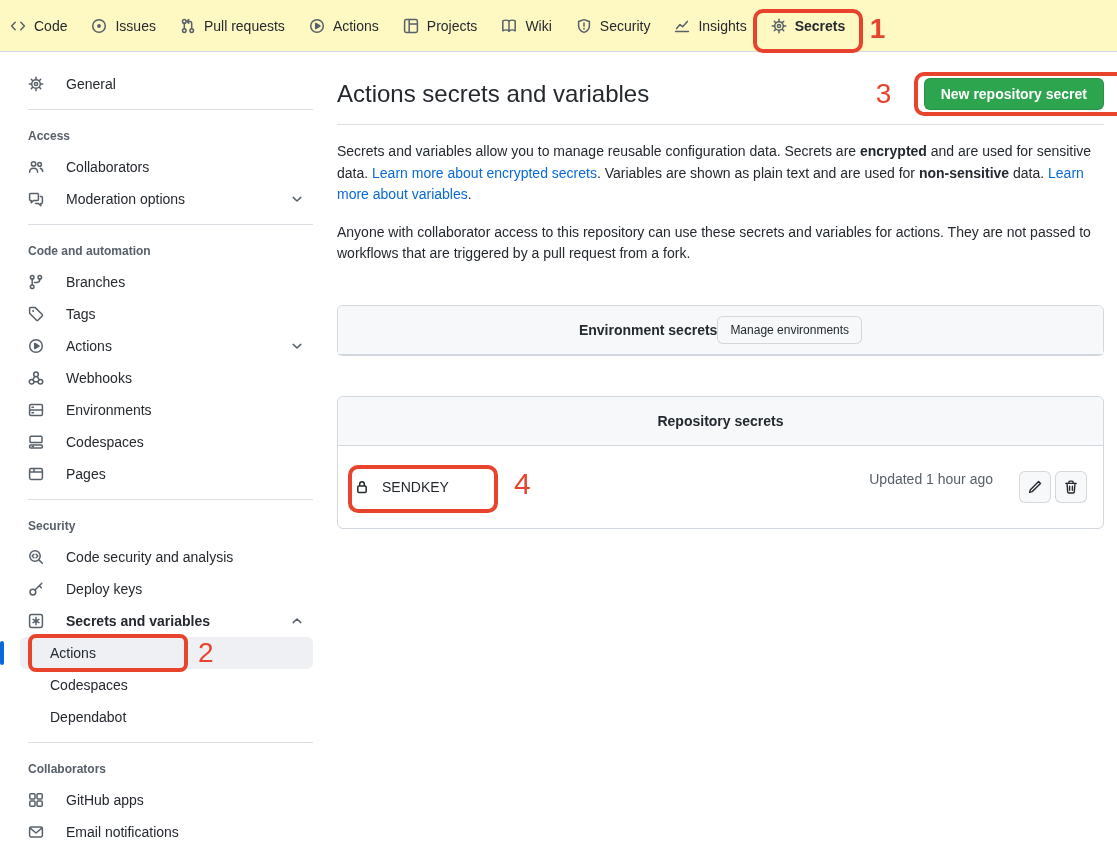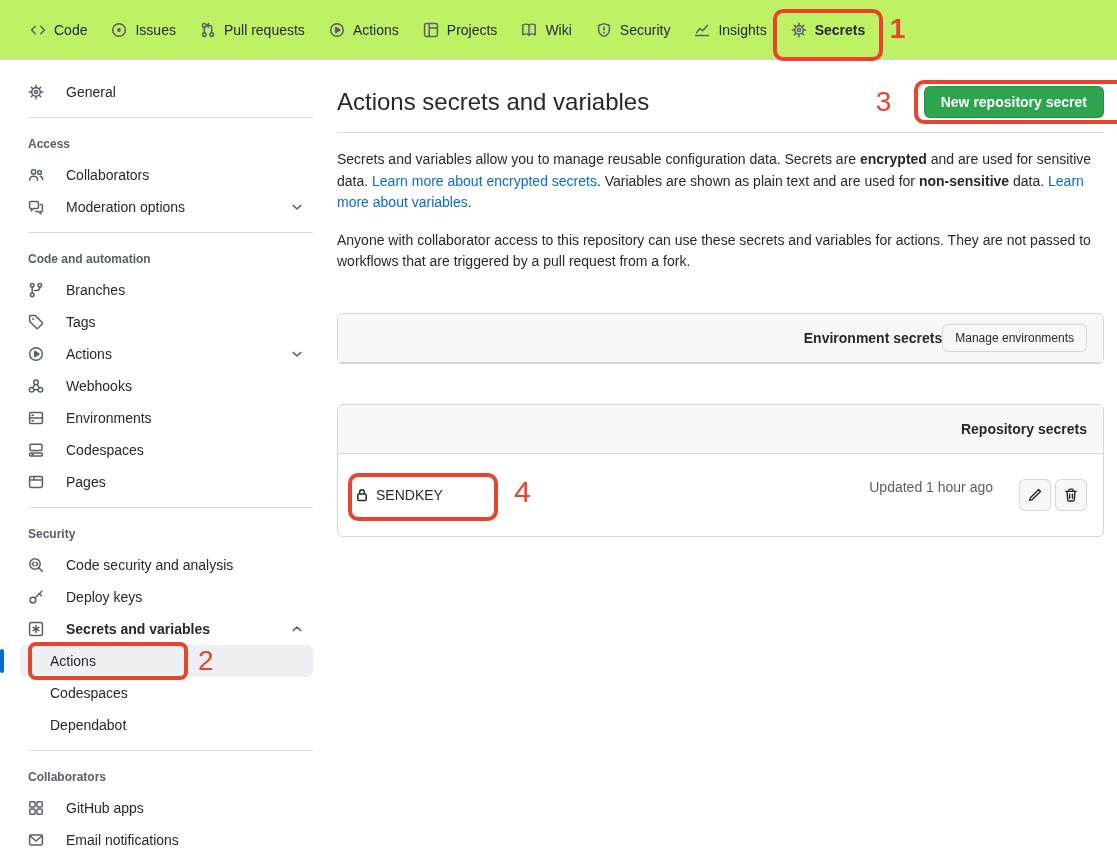--- a/index.html
+++ b/index.html
@@ -1,22 +1,22 @@
 <!DOCTYPE html>
 <html><head>
 <meta charset="utf-8">
 <style>
   *{box-sizing:border-box;margin:0;padding:0}
   html,body{background:#fff}
   .page{position:relative;width:1117px;height:867px;overflow:hidden;background:#fff;
         font-family:"Liberation Sans",sans-serif;font-size:14px;color:#24292f}
 
   
-  .topnav{height:60px;display:flex;align-items:stretch;padding-left:20px;
-          background:#bef264;border-bottom:1px solid #d0d7de}
+  .topnav{height:52px;display:flex;align-items:stretch;
+          background:#fef9c3;border-bottom:1px solid #d0d7de}
   .nav-item{position:relative;display:flex;align-items:center;gap:8px;padding:0 10px;
             margin-right:4px;color:#24292f;cursor:pointer;white-space:nowrap}
   .nav-item .ico{color:#57606a}
   .nav-item.active{font-weight:700}
   .nav-underline{position:absolute;left:10px;right:10px;bottom:0;height:2px;
                  background:#fd8c73;border-radius:2px}
 
   .ico{width:16px;height:16px;flex:none;display:block}
 
   
@@ -45,31 +45,31 @@
   .body-text{line-height:21.5px;margin-bottom:16px;max-width:767px}
   .inline-link{color:#0969da;text-decoration:none;cursor:pointer}
 
   .tabs{display:flex;margin-top:28px;border-bottom:1px solid #d0d7de}
   .tab{padding:8px 16px;cursor:pointer}
   .tab.active{background:#fff;border:1px solid #d0d7de;border-bottom:1px solid #fff;
               border-radius:6px 6px 0 0;margin-bottom:-1px;color:#24292f}
   .tab.inactive{color:#57606a;margin-left:8px}
 
   .card{border:1px solid #d0d7de;border-radius:6px;margin-top:40px;background:#fff}
-  .card-head{display:flex;align-items:center;justify-content:flex-end;
+  .card-head{display:flex;align-items:center;justify-content:center;
              background:#f6f8fa;border-bottom:1px solid #d0d7de;border-radius:6px 6px 0 0;
              padding:0 16px;min-height:49px}
   .card-title{font-weight:700;font-size:14px}
   .btn-light{background:#f6f8fa;border:1px solid rgba(27,31,36,.15);border-radius:6px;
              font-family:inherit;font-size:12px;font-weight:500;color:#24292f;height:28px;
              padding:0 12px;cursor:pointer;white-space:nowrap}
   .card-empty{padding:25px 16px;text-align:center;color:#57606a}
 
   .secret-row{display:flex;align-items:center;justify-content:space-between;padding:25px 16px}
-  .secret-name-wrap{position:relative;display:flex;align-items:center;gap:6px}
+  .secret-name-wrap{position:relative;display:flex;align-items:center;gap:12px}
   .secret-name{font-size:14px;color:#24292f}
   .lock{color:#24292f}
   .row-right{display:flex;align-items:flex-start}
   .updated{color:#57606a;margin-right:22px}
   .icon-btn{width:32px;height:32px;display:flex;align-items:center;justify-content:center;
             background:#f6f8fa;border:1px solid rgba(27,31,36,.15);border-radius:6px;
             cursor:pointer;margin-left:4px;color:#24292f}
 
   
   .anno{position:absolute;border:4px solid #e8432c;border-radius:10px;pointer-events:none;z-index:6}

